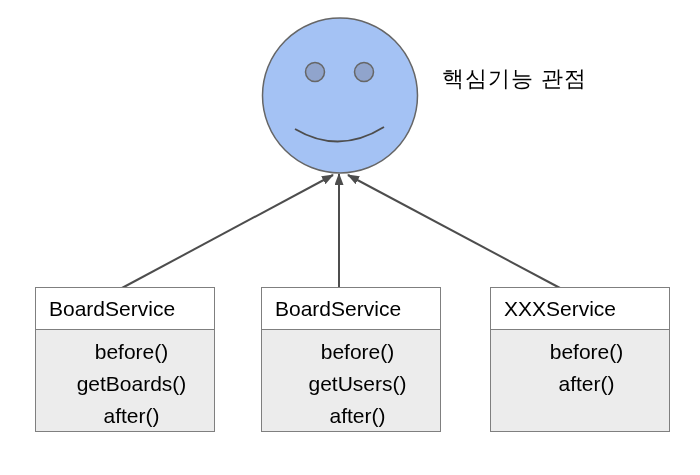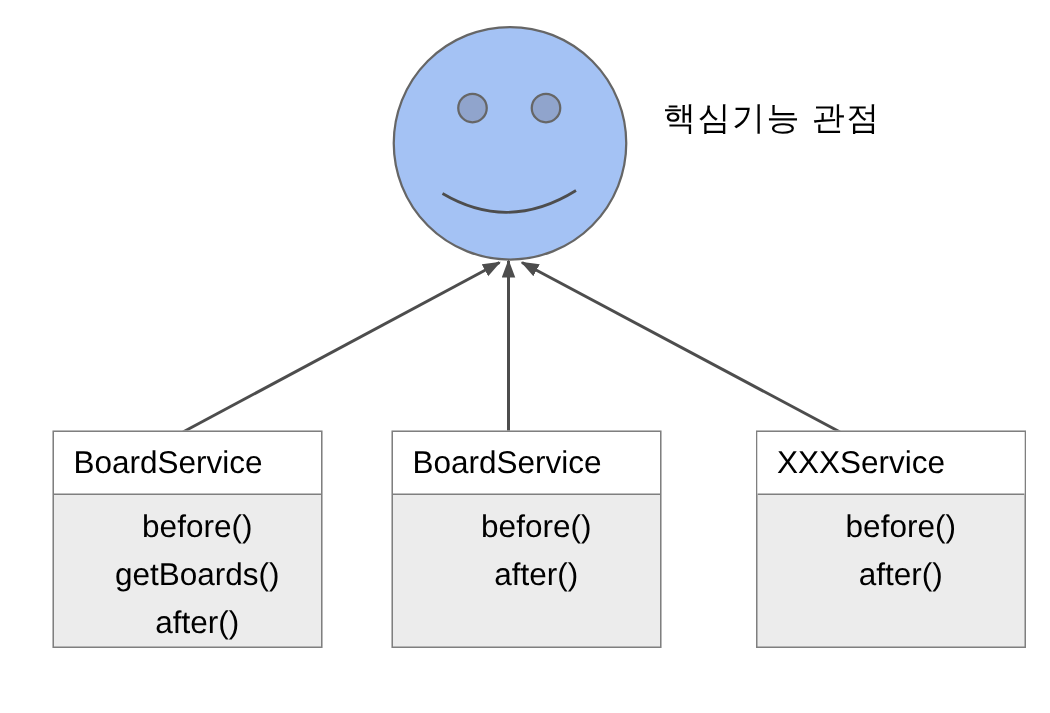--- a/index.html
+++ b/index.html
@@ -57,21 +57,21 @@
   }
   .method-item {
     font-size: 21px;
     line-height: 32px;
     color: #000000;
     white-space: nowrap;
     text-align: center;
   }
   .box-1 { left: 35px; }
   .box-2 { left: 261px; }
-  .box-3 { left: 504px; }
+  .box-3 { left: 490px; }
 </style>
 </head>
 <body>
 
 <div class="canvas">
 
   <svg class="graphics" viewBox="0 0 700 475">
     <defs>
       <marker id="arrowhead" markerUnits="userSpaceOnUse" markerWidth="13" markerHeight="10" refX="11" refY="4.5" orient="auto">
         <path d="M0,0 L12,4.5 L0,9 z" fill="#4d4d4d"></path>
@@ -96,20 +96,21 @@
       <div class="method-item">before()</div>
       <div class="method-item">getBoards()</div>
       <div class="method-item">after()</div>
     </div>
   </div>
 
   <div class="class-box box-2">
     <div class="class-box-header">BoardService</div>
     <div class="class-box-body">
       <div class="method-item">before()</div>
+      <div class="method-item">getUsers()</div>
       <div class="method-item">after()</div>
     </div>
   </div>
 
   <div class="class-box box-3">
     <div class="class-box-header">XXXService</div>
     <div class="class-box-body">
       <div class="method-item">before()</div>
       <div class="method-item">after()</div>
     </div>

